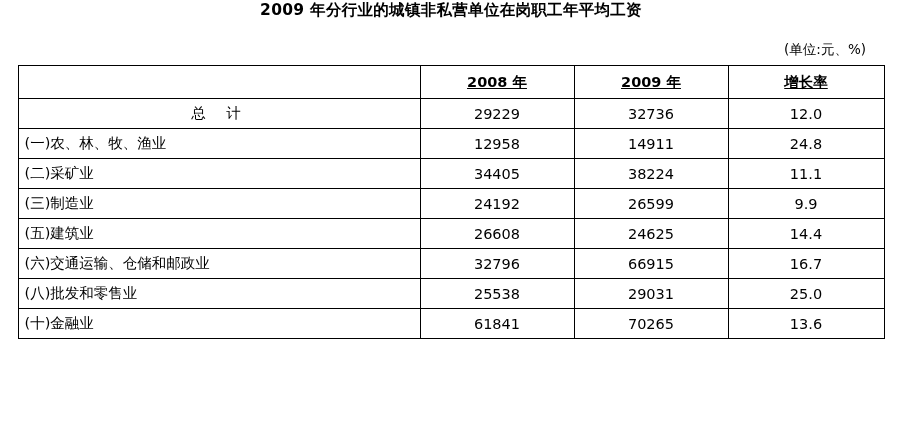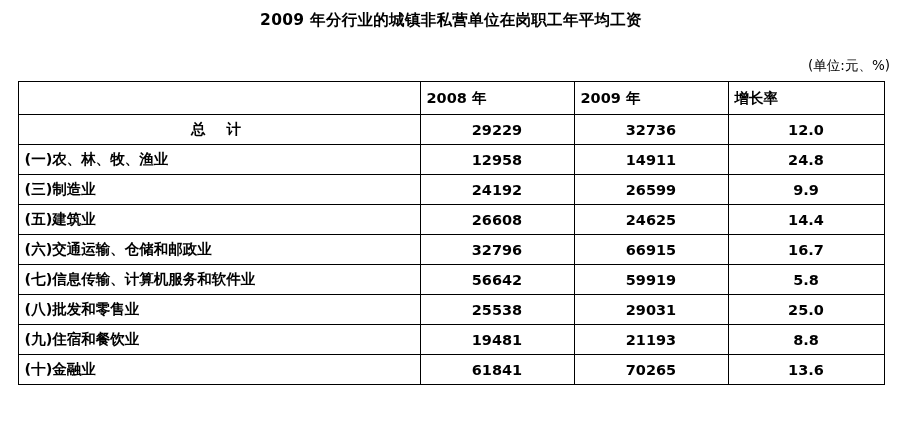--- a/index.html
+++ b/index.html
@@ -19,50 +19,50 @@
     width: 902px;
     height: 427px;
     box-sizing: border-box;
     padding: 0;
   }
   .doc-title {
     text-align: center;
     font-size: 15.5px;
     font-weight: bold;
     letter-spacing: 0.3px;
-    margin-top: 10px;
     margin-bottom: 2px;
     font-family: "DejaVu Sans", "Liberation Sans", sans-serif;
   }
   .unit-line {
     text-align: right;
     font-size: 13.5px;
-    padding-right: 12px;
-    margin-top: 26px;
+    padding-right: 36px;
+    margin-top: 20px;
     margin-bottom: 6px;
     font-family: "DejaVu Sans", "Liberation Sans", sans-serif;
   }
   table.stats {
     border-collapse: collapse;
     width: 866px;
     margin: 0 auto;
     table-layout: fixed;
   }
   table.stats td, table.stats th {
     border: 1px solid #000000;
     height: 29px;
     padding: 0 6px;
     font-size: 14.5px;
-    font-weight: bold;
+    font-weight: normal;
     font-family: "DejaVu Sans", "Liberation Sans", sans-serif;
   }
   table.stats thead th {
-    text-align: left;
+    text-align: center;
     font-weight: bold;
     height: 32px;
+    text-decoration: underline;
   }
   col.c-label { width: 402px; }
   col.c-2008  { width: 154px; }
   col.c-2009  { width: 154px; }
   col.c-rate  { width: 156px; }
   td.label {
     text-align: left;
     padding-left: 36px;
     white-space: nowrap;
   }
@@ -112,54 +112,48 @@
           <td class="num">32736</td>
           <td class="num">12.0</td>
         </tr>
         <tr>
           <td class="label">(一)农、林、牧、渔业</td>
           <td class="num">12958</td>
           <td class="num">14911</td>
           <td class="num">24.8</td>
         </tr>
         <tr>
+          <td class="label">(二)采矿业</td>
+          <td class="num">34405</td>
+          <td class="num">38224</td>
+          <td class="num">11.1</td>
+        </tr>
+        <tr>
           <td class="label">(三)制造业</td>
           <td class="num">24192</td>
           <td class="num">26599</td>
           <td class="num">9.9</td>
         </tr>
         <tr>
           <td class="label">(五)建筑业</td>
           <td class="num">26608</td>
           <td class="num">24625</td>
           <td class="num">14.4</td>
         </tr>
         <tr>
           <td class="label">(六)交通运输、仓储和邮政业</td>
           <td class="num">32796</td>
           <td class="num">66915</td>
           <td class="num">16.7</td>
         </tr>
         <tr>
-          <td class="label">(七)信息传输、计算机服务和软件业</td>
-          <td class="num">56642</td>
-          <td class="num">59919</td>
-          <td class="num">5.8</td>
-        </tr>
-        <tr>
           <td class="label">(八)批发和零售业</td>
           <td class="num">25538</td>
           <td class="num">29031</td>
           <td class="num">25.0</td>
-        </tr>
-        <tr>
-          <td class="label">(九)住宿和餐饮业</td>
-          <td class="num">19481</td>
-          <td class="num">21193</td>
-          <td class="num">8.8</td>
         </tr>
         <tr>
           <td class="label">(十)金融业</td>
           <td class="num">61841</td>
           <td class="num">70265</td>
           <td class="num">13.6</td>
         </tr>
       </tbody>
   </table>
 

